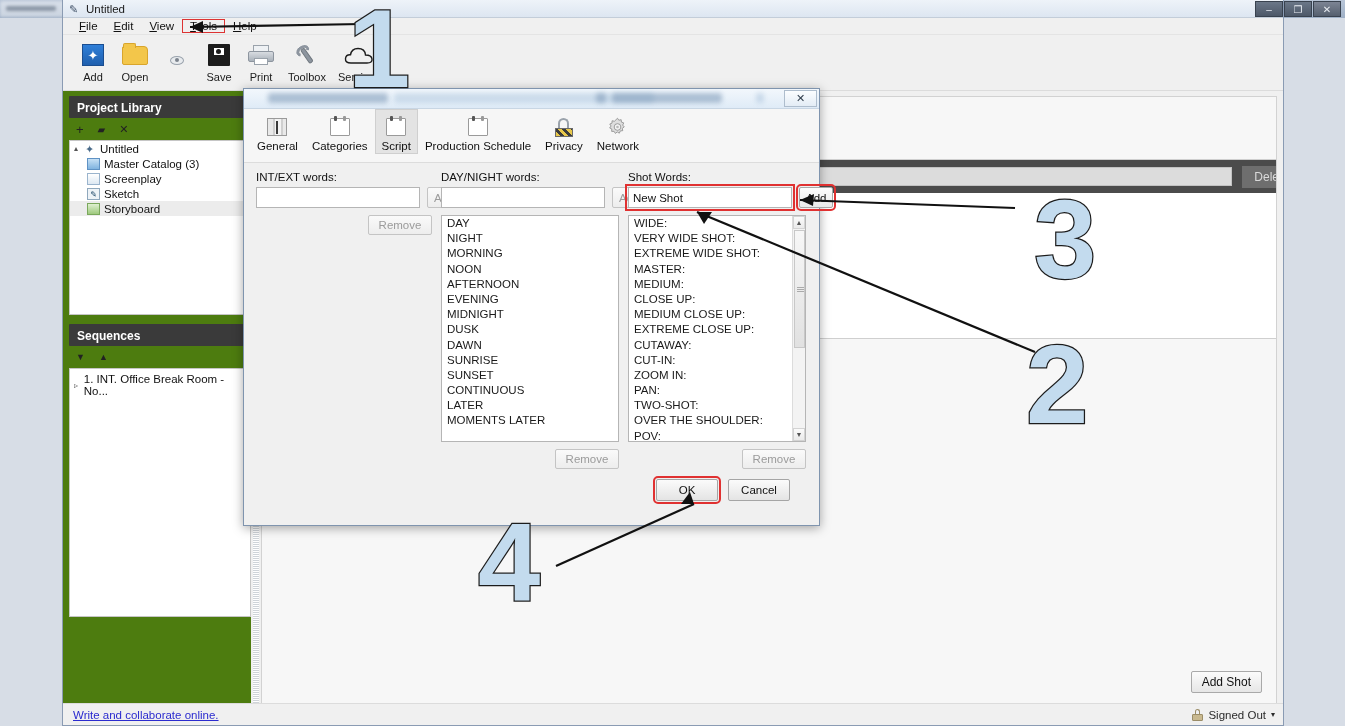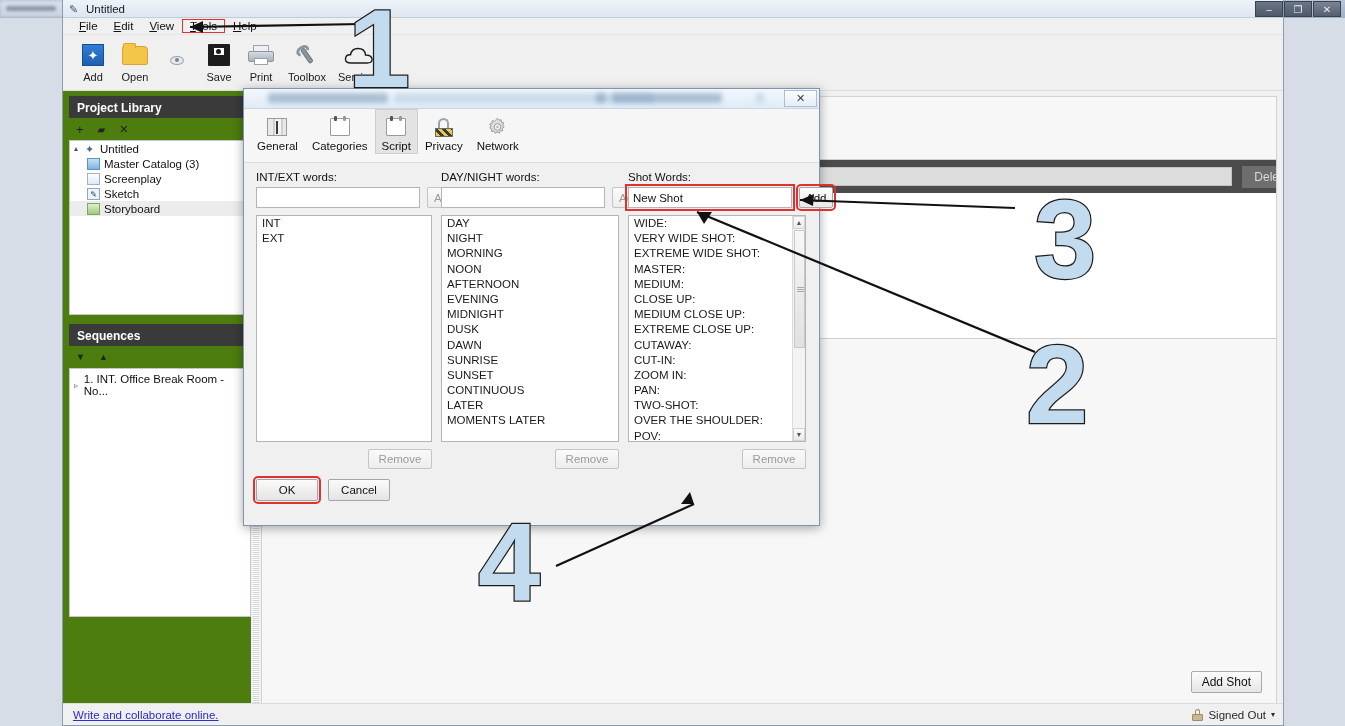--- a/index.html
+++ b/index.html
@@ -272,21 +272,21 @@
   .lb-scroll .sbtn.bot{position:absolute;bottom:0;left:0;right:0;}
   .lb-scroll .sthumb{position:absolute;left:1px;top:14px;width:11px;height:118px;
         background:linear-gradient(#f7f7f7,#e1e1e1);border:1px solid #c8c8c8;}
   .lb-scroll .sthumb:after{content:"";position:absolute;left:2px;top:56px;width:7px;height:5px;
         background:repeating-linear-gradient(#aaa 0 1px,transparent 1px 2px);}
   .rm-row { display:flex; justify-content:flex-end; margin-top:7px; }
   .btn-remove {
     width:64px; height:20px; background:linear-gradient(#fafafa,#ededed);
     border:1px solid #c4c4c4; color:#9b9b9b; font-size:11.5px; border-radius:2px;
   }
-  .dlg-footer { display:flex; gap:10px; padding:10px 17px 0 0;}
+  .dlg-footer { display:flex; justify-content:flex-end; gap:10px; padding:10px 17px 0 0;}
   .btn-ok, .btn-cancel {
     width:62px; height:22px; background:linear-gradient(#fbfbfb,#e4e4e4);
     border:1px solid #a5a5a5; font-size:11.5px; color:#111; border-radius:2px;
   }
 
   
   #annotations { position:absolute; left:0; top:0; width:1345px; height:726px; z-index:70; pointer-events:none; }
   .bignum {
     position:absolute; font-family:"Liberation Sans", sans-serif; font-weight:bold;
     color:#c3dbee; -webkit-text-stroke:2.5px #1c1c1c;
@@ -503,20 +503,26 @@
       <div>Categories</div>
     </div>
     <div class="dtab active">
       <div class="dglyph">
           <div class="note-ico"></div>
         </div>
       <div>Script</div>
     </div>
     <div class="dtab">
       <div class="dglyph">
+          <div class="note-ico"></div>
+        </div>
+      <div>Production Schedule</div>
+    </div>
+    <div class="dtab">
+      <div class="dglyph">
         <div class="priv-ico">
             <div class="ps"></div>
             <div class="pl"></div>
           </div>
       </div>
       <div>Privacy</div>
     </div>
     <div class="dtab">
       <div class="dglyph">
         <svg class="net-ico" viewBox="0 0 24 24">
@@ -530,24 +536,20 @@
   </div>
 
   <div class="dlg-body">
     <div class="cols">
 
       <div class="col">
         <div class="col-label">INT/EXT words:</div>
         <div class="row-input">
           <input class="txt-input" value="" style="">
           <button class="btn-add">Add</button>
-        </div>
-        <div class="listbox">
-          <div class="li">INT</div>
-          <div class="li">EXT</div>
         </div>
         <div class="rm-row">
           <button class="btn-remove">Remove</button>
         </div>
       </div>
 
       <div class="col wide">
         <div class="col-label">DAY/NIGHT words:</div>
         <div class="row-input">
           <input class="txt-input" value="" style="">

